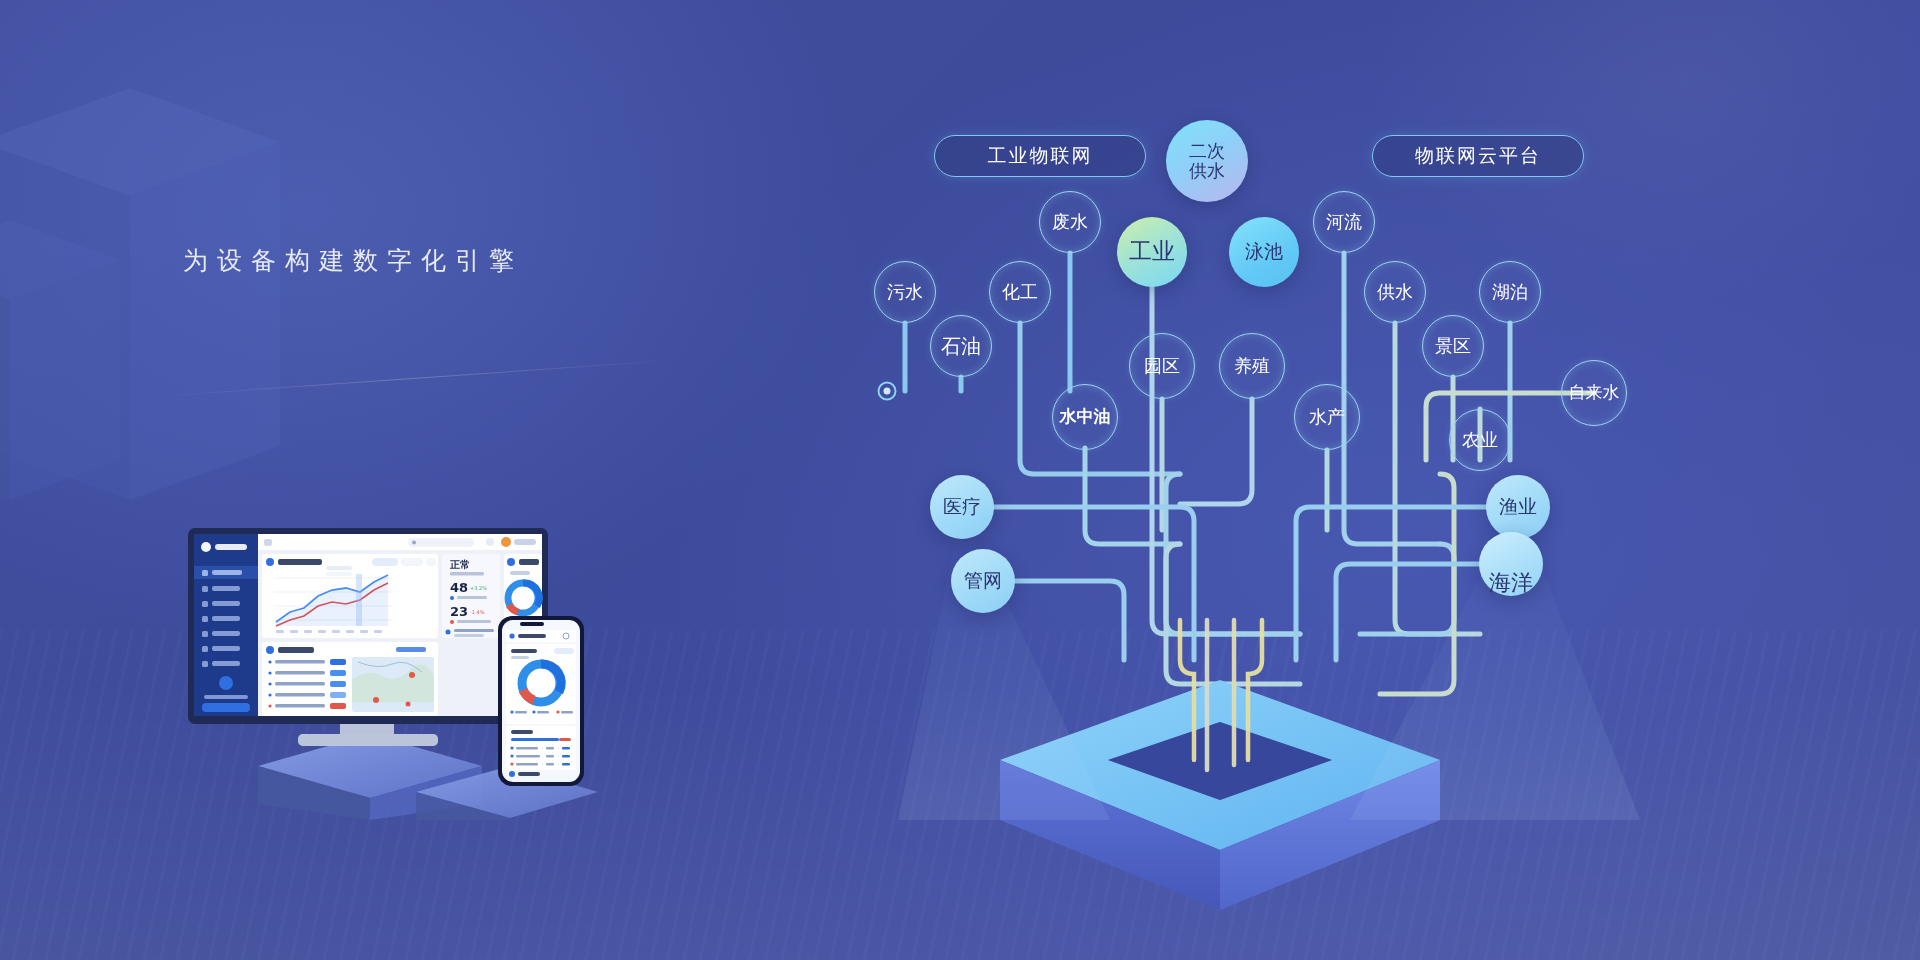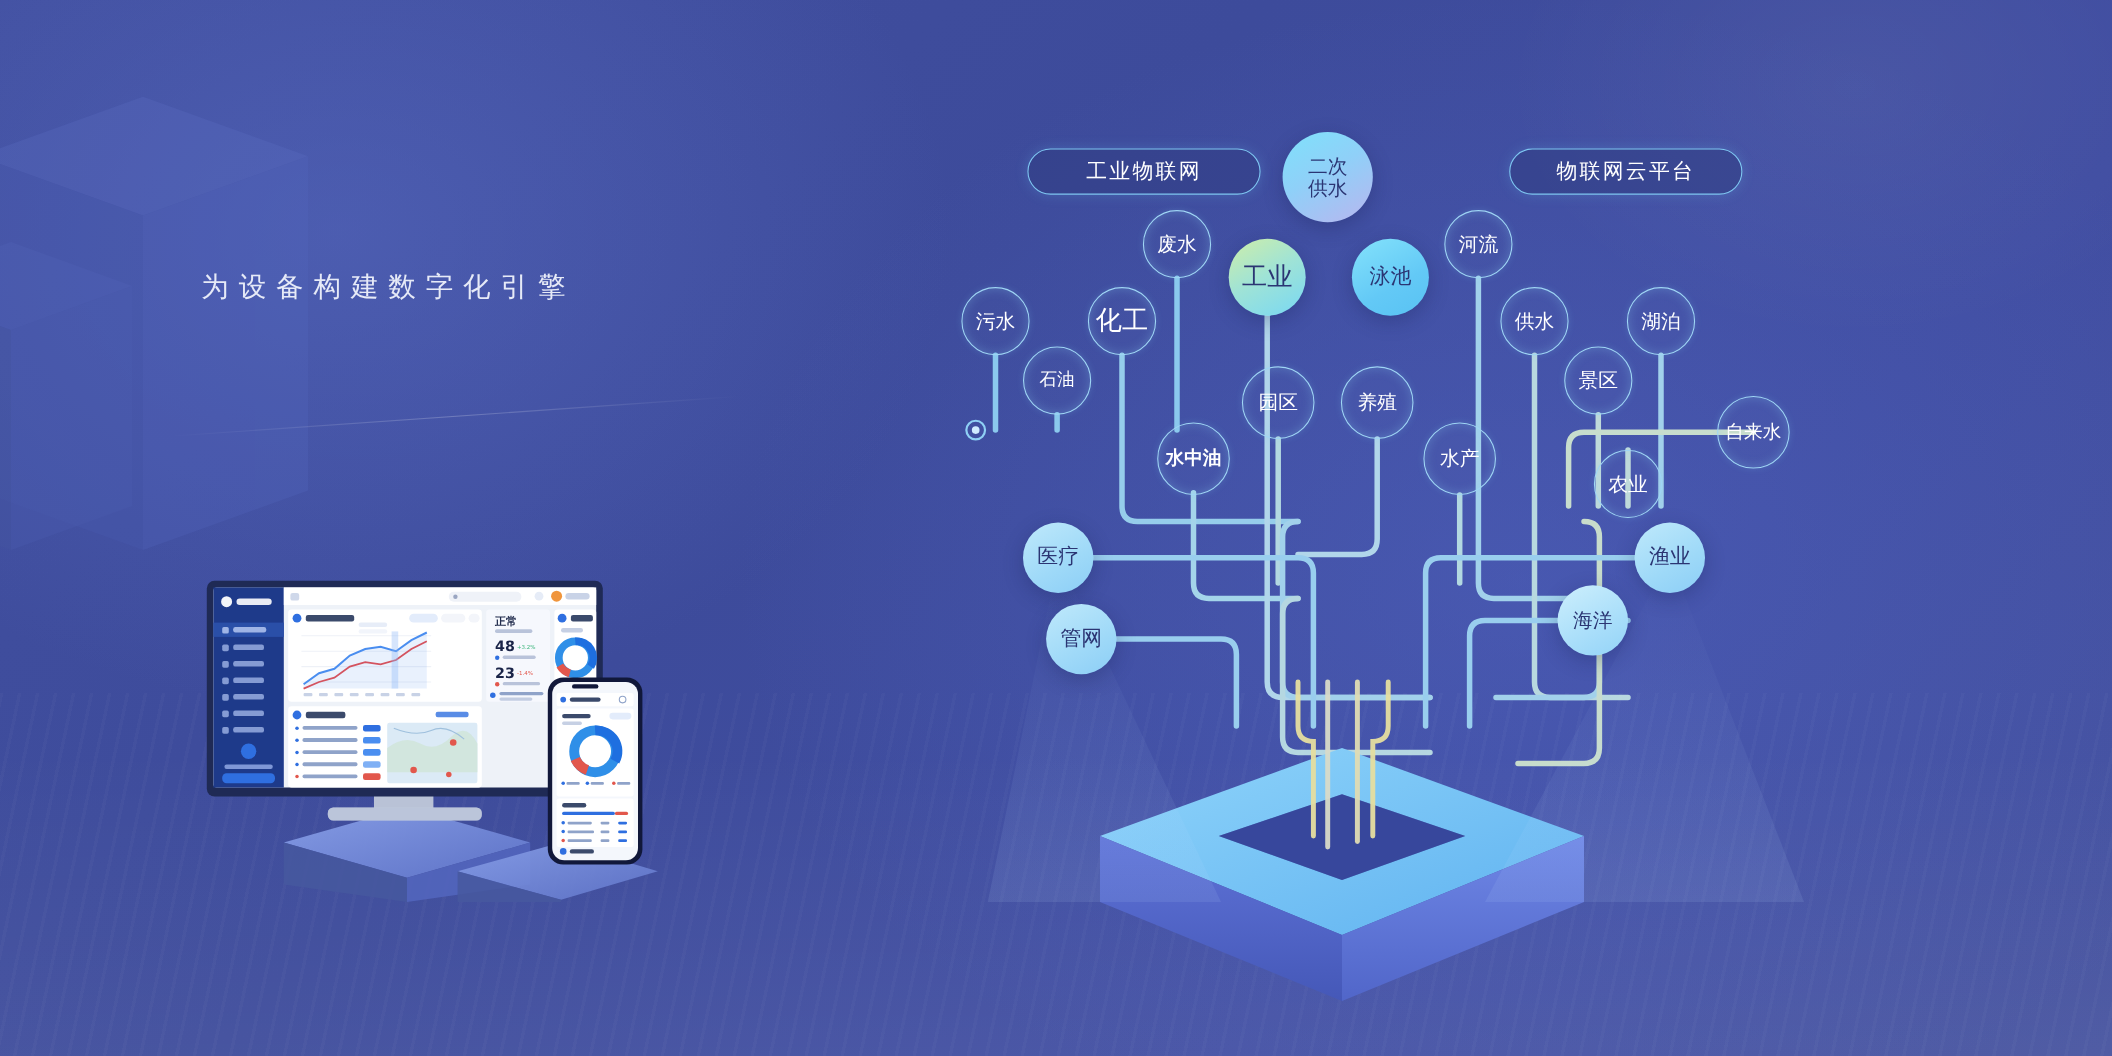--- a/index.html
+++ b/index.html
@@ -442,30 +442,30 @@
         </div>
         <div class="node fill" style="left: 272px; top: 192px; width: 70px; height: 70px; font-size: 23px; background: linear-gradient(150deg, rgb(207, 238, 168) 0%, rgb(159, 227, 214) 48%, rgb(120, 216, 244) 100%);">
           <span>工业</span>
         </div>
         <div class="node fill" style="left: 384px; top: 192px; width: 70px; height: 70px; font-size: 19px; background: linear-gradient(150deg, rgb(132, 226, 251) 0%, rgb(99, 201, 246) 60%, rgb(88, 194, 243) 100%);">
           <span>泳池</span>
         </div>
         <div class="node outline" style="left: 25px; top: 232px; width: 62px; height: 62px; font-size: 18px;">
           <span>污水</span>
         </div>
-        <div class="node outline" style="left: 140px; top: 232px; width: 62px; height: 62px; font-size: 24px;">
+        <div class="node outline" style="left: 140px; top: 232px; width: 62px; height: 62px; font-size: 18px;">
           <span>化工</span>
         </div>
         <div class="node outline" style="left: 515px; top: 232px; width: 62px; height: 62px; font-size: 18px;">
           <span>供水</span>
         </div>
         <div class="node outline" style="left: 630px; top: 232px; width: 62px; height: 62px; font-size: 18px;">
           <span>湖泊</span>
         </div>
-        <div class="node outline" style="left: 81px; top: 286px; width: 62px; height: 62px; font-size: 16px;">
+        <div class="node outline" style="left: 81px; top: 286px; width: 62px; height: 62px; font-size: 20px;">
           <span>石油</span>
         </div>
         <div class="node outline" style="left: 282px; top: 306px; width: 66px; height: 66px; font-size: 18px;">
           <span>园区</span>
         </div>
         <div class="node outline" style="left: 372px; top: 306px; width: 66px; height: 66px; font-size: 18px;">
           <span>养殖</span>
         </div>
         <div class="node outline" style="left: 573px; top: 286px; width: 62px; height: 62px; font-size: 18px;">
           <span>景区</span>
@@ -484,19 +484,19 @@
         </div>
         <div class="node fill" style="left: 82px; top: 447px; width: 64px; height: 64px; font-size: 19px; background: linear-gradient(150deg, rgb(191, 233, 251) 0%, rgb(158, 217, 248) 60%, rgb(140, 206, 246) 100%);">
           <span>医疗</span>
         </div>
         <div class="node fill" style="left: 103px; top: 521px; width: 64px; height: 64px; font-size: 19px; background: linear-gradient(150deg, rgb(191, 233, 251) 0%, rgb(159, 217, 248) 60%, rgb(140, 206, 246) 100%);">
           <span>管网</span>
         </div>
         <div class="node fill" style="left: 638px; top: 447px; width: 64px; height: 64px; font-size: 19px; background: linear-gradient(150deg, rgb(191, 233, 251) 0%, rgb(158, 217, 248) 60%, rgb(140, 206, 246) 100%);">
           <span>渔业</span>
         </div>
-        <div class="node fill" style="left: 568px; top: 504px; width: 64px; height: 64px; font-size: 18px; background: linear-gradient(150deg, rgb(205, 239, 252) 0%, rgb(169, 222, 250) 60%, rgb(147, 211, 247) 100%);">
+        <div class="node fill" style="left: 631px; top: 504px; width: 64px; height: 64px; font-size: 22px; background: linear-gradient(150deg, rgb(205, 239, 252) 0%, rgb(169, 222, 250) 60%, rgb(147, 211, 247) 100%); align-items: flex-end;">
           <span>海洋</span>
         </div>
       </div>
   </div>
 
 </div>
 
 </body></html>

